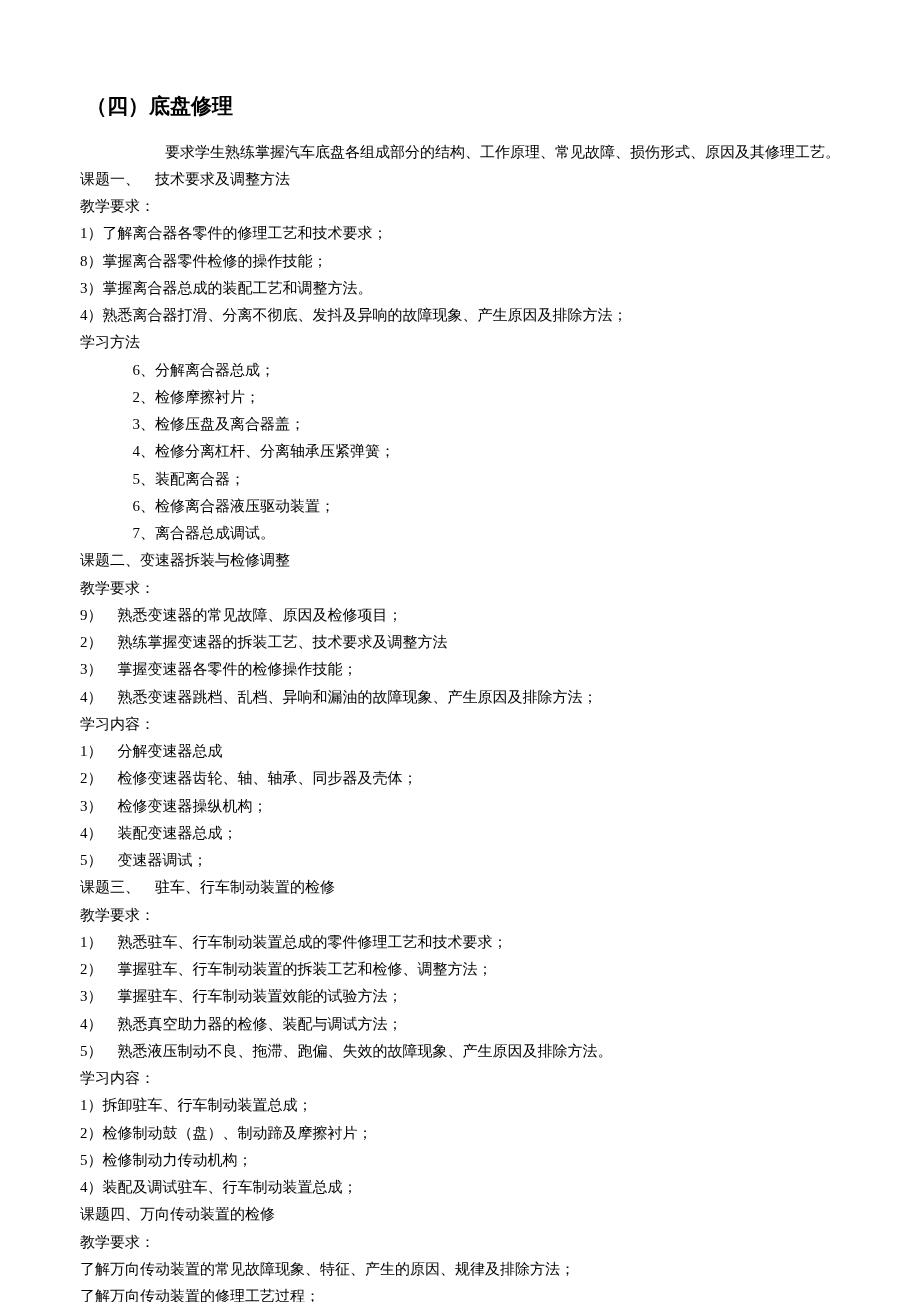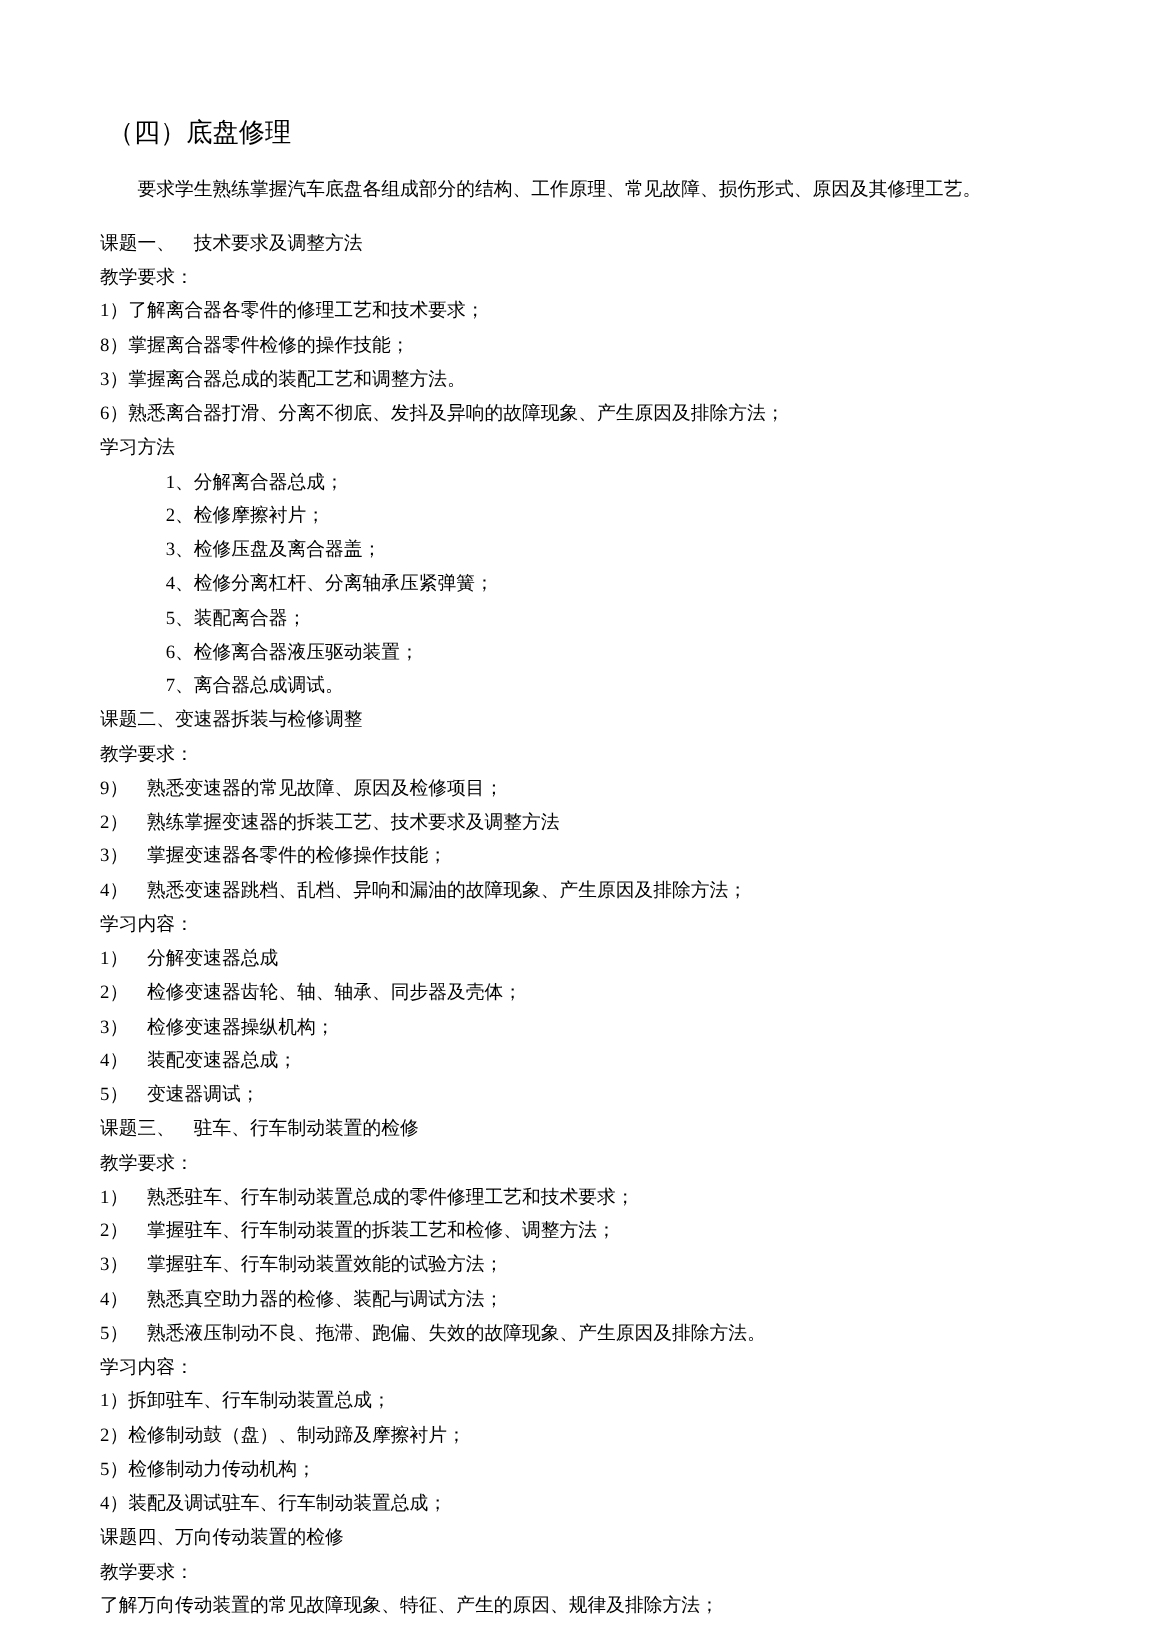--- a/index.html
+++ b/index.html
@@ -12,27 +12,28 @@
       font-family: "SimSun", "宋体", serif;
       width: 920px;
       margin: 0 auto;
       padding: 90px 80px 40px 80px;
       color: #000000;
       font-size: 15px;
       line-height: 1.55;
     }
     .heading {
       font-size: 21px;
-      font-weight: normal;
+      font-weight: bold;
       margin-bottom: 18px;
       margin-left: 6px;
     }
     .intro {
       text-indent: 2em;
-      margin-bottom: 20px;
+      margin-bottom: 4px;
+      text-align: right;
     }
     .line {
       margin-bottom: 4px;
     }
     .numbered {
       margin-bottom: 4px;
     }
     .sub-numbered {
       padding-left: 3.5em;
       margin-bottom: 4px;
@@ -43,23 +44,23 @@
 
 <div class="heading">（四）底盘修理</div>
 
 <div class="intro">要求学生熟练掌握汽车底盘各组成部分的结构、工作原理、常见故障、损伤形式、原因及其修理工艺。</div>
 
 <div class="line">课题一、　技术要求及调整方法</div>
 <div class="line">教学要求：</div>
 <div class="numbered">1）了解离合器各零件的修理工艺和技术要求；</div>
 <div class="numbered">8）掌握离合器零件检修的操作技能；</div>
 <div class="numbered">3）掌握离合器总成的装配工艺和调整方法。</div>
-<div class="numbered">6）熟悉离合器打滑、分离不彻底、发抖及异响的故障现象、产生原因及排除方法；</div>
+<div class="numbered">4）熟悉离合器打滑、分离不彻底、发抖及异响的故障现象、产生原因及排除方法；</div>
 <div class="line">学习方法</div>
-<div class="sub-numbered">1、分解离合器总成；</div>
+<div class="sub-numbered">6、分解离合器总成；</div>
 <div class="sub-numbered">2、检修摩擦衬片；</div>
 <div class="sub-numbered">3、检修压盘及离合器盖；</div>
 <div class="sub-numbered">4、检修分离杠杆、分离轴承压紧弹簧；</div>
 <div class="sub-numbered">5、装配离合器；</div>
 <div class="sub-numbered">6、检修离合器液压驱动装置；</div>
 <div class="sub-numbered">7、离合器总成调试。</div>
 
 <div class="line">课题二、变速器拆装与检修调整</div>
 <div class="line">教学要求：</div>
 <div class="numbered">9）　熟悉变速器的常见故障、原因及检修项目；</div>

